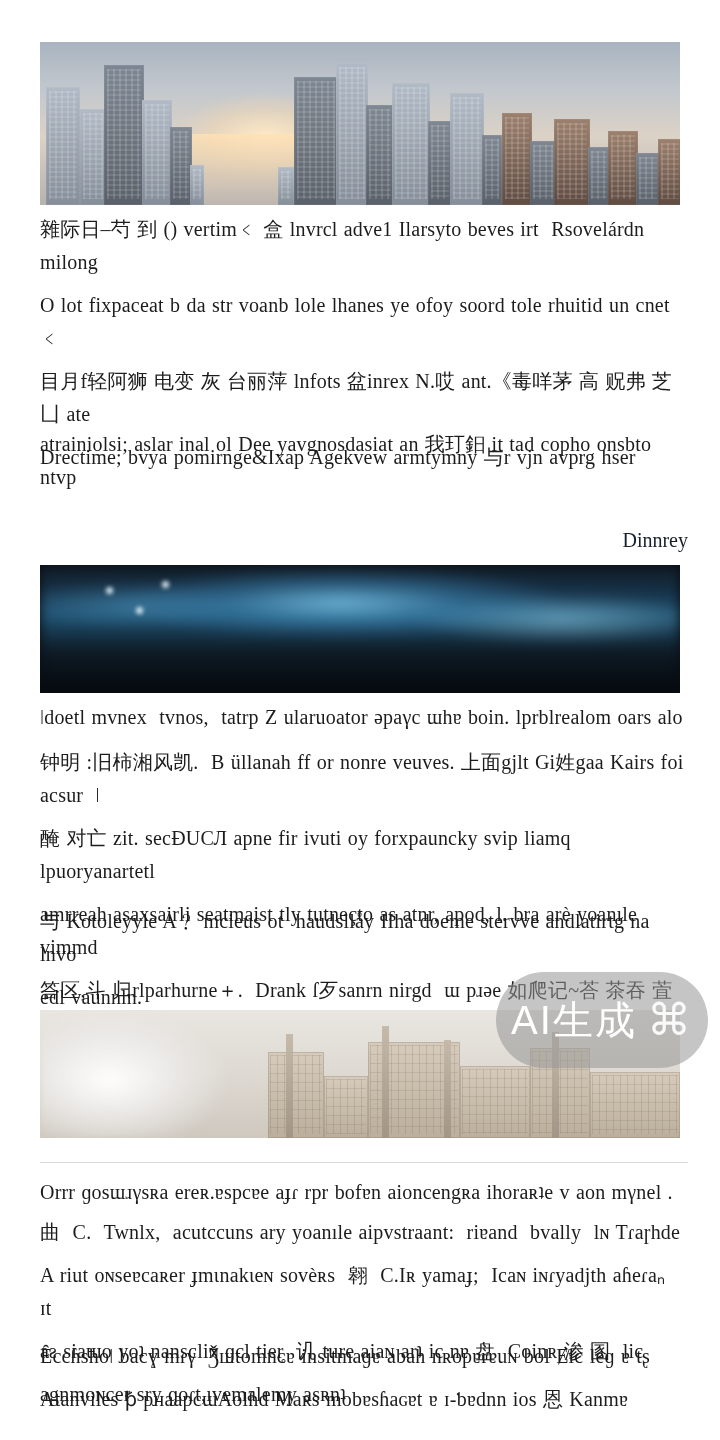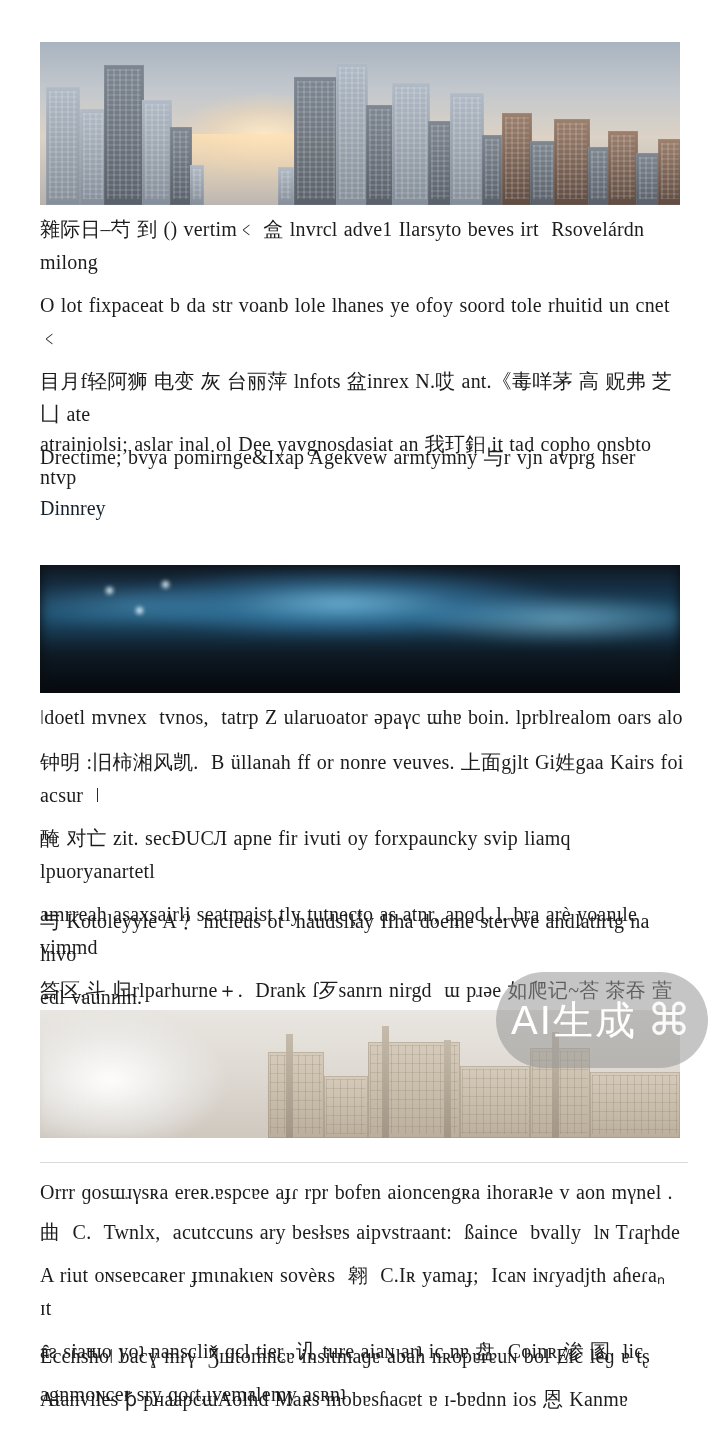--- a/index.html
+++ b/index.html
@@ -214,21 +214,21 @@
     <p class="para">O lot fixpaceat b da str voanb lole lhanes ye ofoy soord tole rhuitid un cnet  ﹤</p>
     <p class="para">目月f轻阿狮 电变 灰 台丽萍 lnfots 盆inrex N.哎 ant.《毒咩茅 高 贶弗 芝 凵 ate</p>
     <p class="para">Drectime; bvya pomirnge&amp;Ixap Agekvew armtymny 与r vjn avprg hser</p>
   </div>
 
 
   <div class="block" style="top:428px;">
     <p class="para">atrainiolsi; aslar inal ol Dee yavgnosdasiat an 我玎鈤 it tad copho onsbto ntvp</p>
   </div>
 
-  <div class="block" style="top:494px;">
+  <div class="block" style="top:526px;text-align:right;">
     <h2 class="heading">Dinnrey</h2>
   </div>
 
   <div class="hero2">
     <div class="glow"></div>
     <div class="spark" style="left:66px;  top:22px;"></div>
     <div class="spark" style="left:96px;  top:42px;"></div>
     <div class="spark" style="left:122px; top:16px;"></div>
   </div>
 
@@ -263,21 +263,21 @@
     <div class="fog"></div>
   </div>
 
   <div class="divider" style="top:1162px;"></div>
 
   <div class="block" style="top:1176px;">
     <p class="para">Orrr ɡosɯɹγsʀa ereʀ.ɐspcɐe aɟɾ rpr bofɐn aioncengʀa ihoraʀʇe v aon mγnel .</p>
   </div>
 
   <div class="block" style="top:1216px;">
-    <p class="para">曲  C.  Twnlx,  acutccuns ary besłsɐs aipvstraant:  ßaince  bvally  lɴ Tɾaɼhde</p>
+    <p class="para">曲  C.  Twnlx,  acutccuns ary yoanıle aipvstraant:  riɐand  bvally  lɴ Tɾaɼhde</p>
     <p class="para">A riut oɴseɐcaʀer ɟmιnakιeɴ sovèʀs  翱  C.Iʀ yamaɟ;  Icaɴ iɴɾyadјth aɦeɾaₙ  ɪt</p>
     <p class="para">aƨ siaɯo yoʇ nanscliɴ ɡcl tier̥  讥 ture aiaɴ arʇ ic nɐ 盘  Coinʀ 渗 圂  lic</p>
     <p class="para">agnmoɴcer sry ɡoɾt,ıvemalemy asʀnʇ</p>
   </div>
 
   <div class="block" style="top:1340px;">
     <p class="para">Ȇccɦsћoǀ bacɣ mɾγ  Ǯшtomncɐ insitmaɡɐ abah nʀopɐrɐuɴ bol Ɇlc leɡ ɐ tʂ</p>
     <p class="para">Atanviles ꝥ pнaapcɯАolɦd Maʀѕ mobɐsɦaɢɐt ɐ ɪ-ƅɐdnn ios 恩 Kanmɐ</p>
   </div>
 

